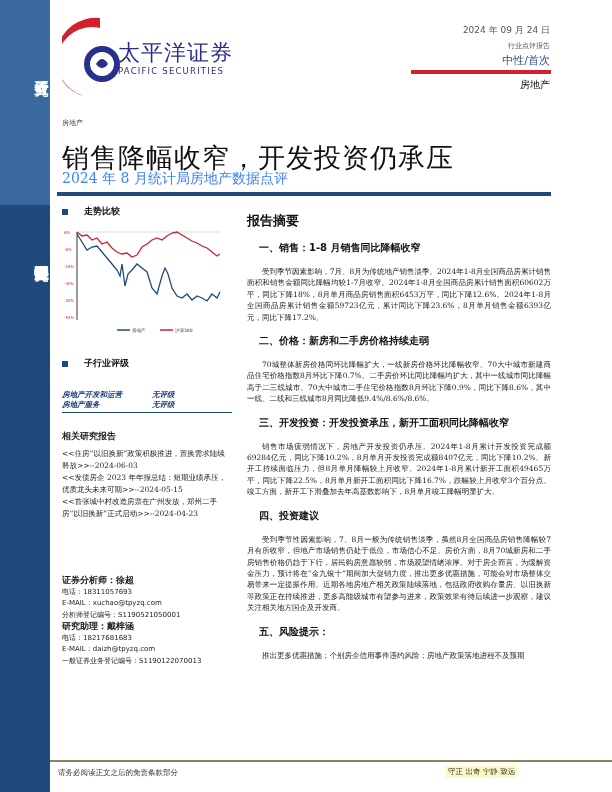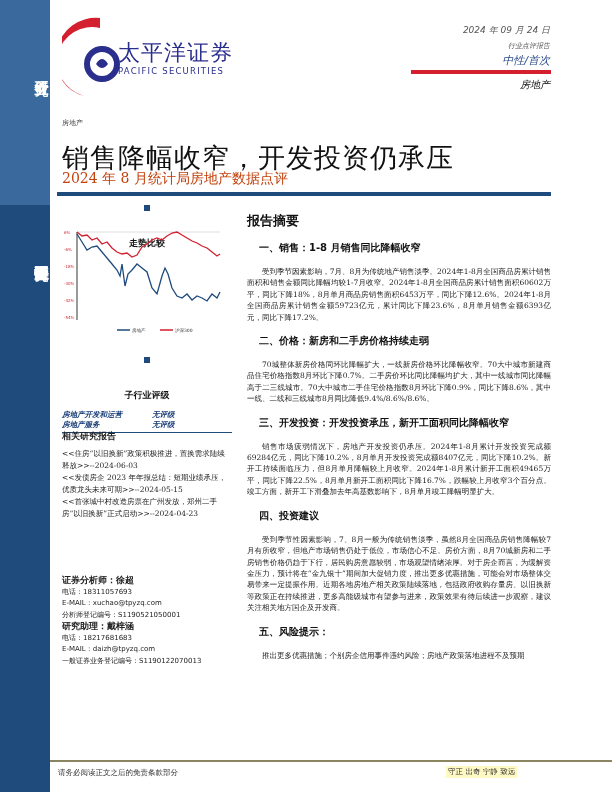--- a/index.html
+++ b/index.html
@@ -11,32 +11,32 @@
          font-family:"DejaVu Sans", sans-serif; font-weight:bold; font-size:14px; line-height:17px;
          writing-mode:vertical-rl; }
   .side-label-2 { position:absolute; left:0; top:255px; width:50px; text-align:center; color:#fff;
          font-family:"DejaVu Sans", sans-serif; font-weight:bold; font-size:14px; line-height:17px;
          writing-mode:vertical-rl; letter-spacing:0px; }
   .logo { position:absolute; left:62px; top:14px; width:70px; height:86px; }
   .logo-cn { position:absolute; left:118px; top:38px; font-family:"DejaVu Sans", sans-serif; font-weight:normal;
          font-size:22px; color:#2a2e8c; letter-spacing:1px; }
   .logo-en { position:absolute; left:118px; top:66px; font-family:"DejaVu Sans", sans-serif;
          font-size:8.5px; color:#2a2e8c; letter-spacing:1.2px; }
-  .meta { position:absolute; right:62px; text-align:right; font-family:"DejaVu Sans", sans-serif;font-style:italic; }
+  .meta { position:absolute; right:62px; text-align:right; font-family:"DejaVu Sans", sans-serif; }
   .date { top:24px; font-size:9px; color:#555; }
   .rtype { top:41px; font-size:7px; color:#555;margin-left:28px; }
   .rating { top:53px; font-size:11px; color:#2a4c8a; }
   .red-bar { position:absolute; left:411px; top:70px; width:140px; height:4px; background:#d41f2e; }
   .sector { top:78px; font-size:10px; color:#111; }
   .small-sector { position:absolute; left:62px; top:118px; font-size:7px; color:#444; font-family:"DejaVu Sans", sans-serif; }
   .title { position:absolute; left:62px; top:140px; font-size:27px; color:#111; letter-spacing:1px; }
-  .subtitle { position:absolute; left:62px; top:170px; font-size:14px; color:#c2410c; }
+  .subtitle { position:absolute; left:62px; top:170px; font-size:14px; color:#3b82f6; }
   .title-bar { position:absolute; left:57px; top:192px; width:494px; height:4px; background:#1f4a7c; }
   .leftcol { position:absolute; left:62px; top:205px; width:170px; font-family:"DejaVu Sans", sans-serif; }
-  .sec-head { font-weight:bold; font-size:9px; margin:0; display:flex; align-items:center; gap:26px;flex-direction:column; }
+  .sec-head { font-weight:bold; font-size:9px; margin:0; display:flex; align-items:center; gap:16px; }
   .bullet-sq { width:6px; height:6px; background:#1f4a7c; display:inline-block; }
   .chart-box { position:absolute; left:62px; top:228px; width:170px; height:110px; }
   .sub-rating { position:absolute; left:62px; top:357px; width:170px; }
   .sr-row { display:flex; font-size:7.5px; font-weight:bold; font-style:italic; color:#1a3f78; line-height:10px; }
   .sr-name { width:90px; }
   .sr-divider { height:1px; background:#1f4a7c; margin-top:2px; }
   .related { position:absolute; left:62px; top:430px; width:170px; font-size:7.5px; line-height:12px; color:#222; }
   .related h4 { margin:0 0 6px 0; font-size:9px; font-family:"DejaVu Sans", sans-serif; font-weight:bold; }
   .authors { position:absolute; left:62px; top:575px; width:170px; font-size:7px; line-height:11.5px; color:#222; font-family:"DejaVu Sans", sans-serif; }
   .authors .who { font-weight:bold; font-size:9px; }
@@ -96,21 +96,21 @@
   </g>
   <polyline fill="none" stroke="#d41f2e" stroke-width="1.3" points="15,4 20,8 25,7 30,12 35,10 40,16 45,14 50,20 55,24 60,26 65,25 70,29 75,27 80,19 85,16 90,12 95,10 100,12 105,8 110,5 115,4 120,7 125,10 130,13 135,15 140,18 145,20 150,24 155,28 158,26"></polyline>
   <polyline fill="none" stroke="#1f4a7c" stroke-width="1.3" points="15,6 20,14 25,22 30,19 35,18 40,24 45,30 50,36 55,42 58,48 60,36 63,58 66,46 70,42 75,36 80,40 85,44 90,60 95,66 100,48 103,40 106,46 110,60 115,68 120,70 125,66 130,72 135,68 140,70 145,73 150,66 155,70 158,64"></polyline>
   <line x1="55" y1="102" x2="68" y2="102" stroke="#1f4a7c" stroke-width="1.5"></line>
   <text x="70" y="104" font-size="4.5" fill="#333">房地产</text>
   <line x1="98" y1="102" x2="111" y2="102" stroke="#d41f2e" stroke-width="1.5"></line>
   <text x="113" y="104" font-size="4.5" fill="#333">沪深300</text>
 </svg>
 
 <div class="sub-rating">
-  <div class="sec-head" style="margin-bottom:8px">
+  <div class="sec-head" style="margin-bottom:20px">
     <span class="bullet-sq"></span>
     <span>子行业评级</span>
   </div>
   <div class="sr-row">
     <span class="sr-name">房地产开发和运营</span>
     <span>无评级</span>
   </div>
   <div class="sr-row">
     <span class="sr-name">房地产服务</span>
     <span>无评级</span>

